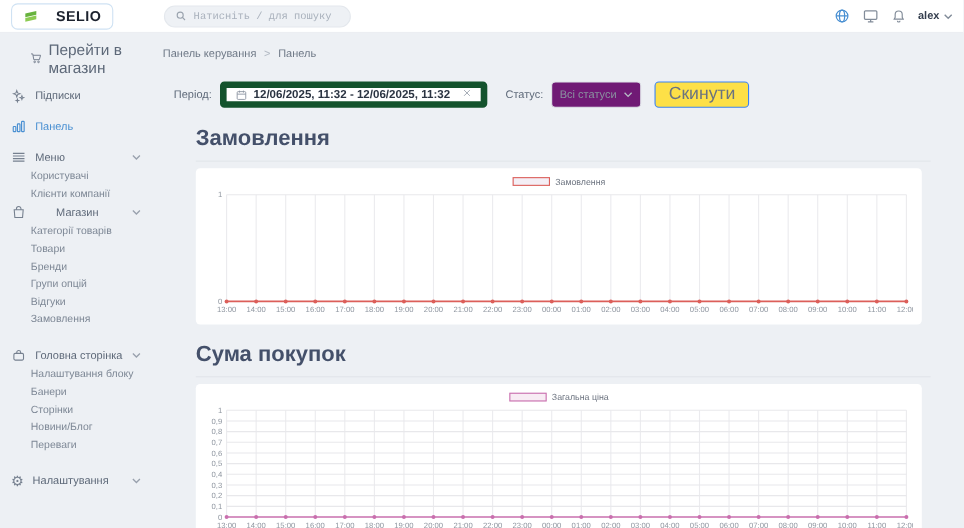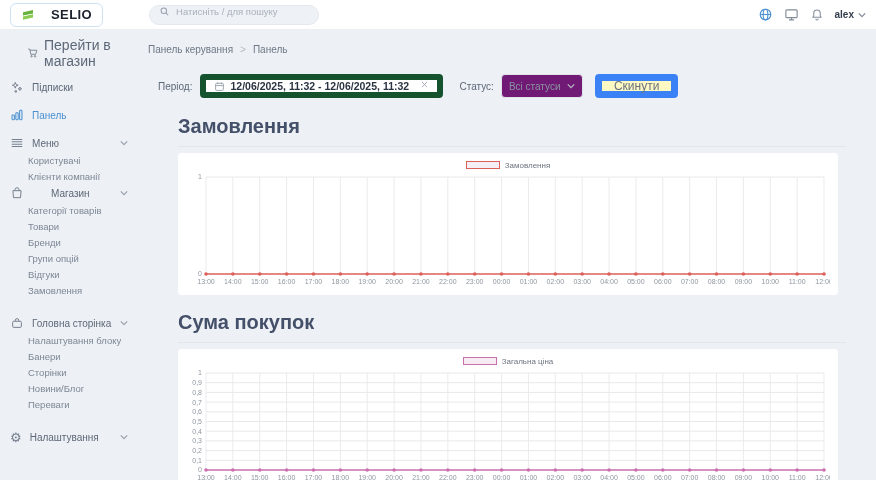--- a/index.html
+++ b/index.html
@@ -6,21 +6,21 @@
   html,body { width:876px; height:480px; overflow:hidden; }
   body { font-family:"Liberation Sans",sans-serif; background:#edf0f4; position:relative; color:#5d6878; }
 
   
   .topbar { position:absolute; top:0; left:0; width:876px; height:30px; background:#fff;
             border-bottom:1px solid #eceef2; display:flex; align-items:center; z-index:5; }
   .logo-box { margin-left:10px; height:24px; padding:0 10px; border:1px solid #cfe2f3; border-radius:6px;
               background:#fff; display:flex; align-items:center; gap:16px; }
   .logo-text { font-weight:bold; font-size:13px; color:#1c222e; letter-spacing:.4px; }
   .search { margin-left:46px; width:170px; height:20px; background:#eef1f5; border:1px solid #e4e8ed;
-            border-radius:11px; display:flex; align-items:flex-start; padding:0 9px; gap:6px; }
+            border-radius:11px; display:flex; align-items:center; padding:0 9px; gap:6px;font-family:Liberation Mono, monospace; }
   .search-ph { font-size:9.5px; color:#a9b1bc; white-space:nowrap; }
   .top-right { margin-left:auto; display:flex; align-items:center; gap:11px; margin-right:10px; }
   .user-menu { display:flex; align-items:center; gap:4px; font-size:10px; font-weight:bold; color:#333d4d; }
 
   
   .sidebar { position:absolute; top:30px; left:0; width:140px; height:450px; padding-top:2px; overflow:hidden; }
   .go-store { display:flex; align-items:center; gap:5px; margin:12px 0 0 27px; height:18px;
               font-size:14px; color:#5d6878; cursor:pointer; }
   .nav-item { display:flex; align-items:center; gap:8px; height:18px; padding-left:10px; padding-right:12px;
               font-size:10px; color:#5d6878; cursor:pointer; }
@@ -41,22 +41,22 @@
   .filter-row { margin:18px 0 0 18px; display:flex; align-items:center; height:26px; }
   .flt-label { font-size:10px; color:#5d6878; margin-right:7px; }
   .date-input { width:243px; height:24px; background:#fff; border:6px solid #14532d; border-radius:4px;
                 display:flex; padding:0 8px; gap:6px; }
   .date-text { font-size:10.5px; font-weight:bold; color:#2b3442; white-space:nowrap; }
   .clear-x { margin-left:auto; display:flex; cursor:pointer; }
   .status-label { margin-left:17px; }
   .status-select { width:82px; height:24px; background:#701a75; border:1px solid #e0e4e9; border-radius:4px;
                    display:flex; align-items:center; padding:0 7px; font-size:10px; color:#8a93a0; cursor:pointer; }
   .status-select .sel-chev { margin-left:auto; display:flex; }
-  .reset-btn { margin-left:12px; height:24px; padding:0 12px; background:#fef9c3; border:7px solid #3b82f6;
-               border-radius:4px; font-size:12px; color:#6a7380; display:flex; align-items:center; cursor:pointer; }
+  .reset-btn { margin-left:12px; height:24px; padding:0 12px; background:#fde047; border:1px solid #3b82f6;
+               border-radius:4px; font-size:16px; color:#6a7380; display:flex; align-items:center; cursor:pointer; }
 
   .section-title { margin:16px 30px 0 38px; font-size:20px; font-weight:bold; color:#44506a;
                    padding-bottom:8px; border-bottom:1px solid #e2e5ea; }
   .card { margin:6px 38px 0 38px; background:#fff; border-radius:4px; padding:5px 8px 5px 8px; height:142px; }
   .legend { height:14px; display:flex; justify-content:center; align-items:center; gap:5px; }
   .legend-swatch { width:34px; height:8px; border-width:1.5px; border-style:solid; }
   .legend-label { font-size:8px; color:#6d7480; }
   svg.chart { display:block; width:644px; height:118px; }
   svg.chart text { font-family:"Liberation Sans",sans-serif; }
   .ico { display:flex; align-items:center; }

